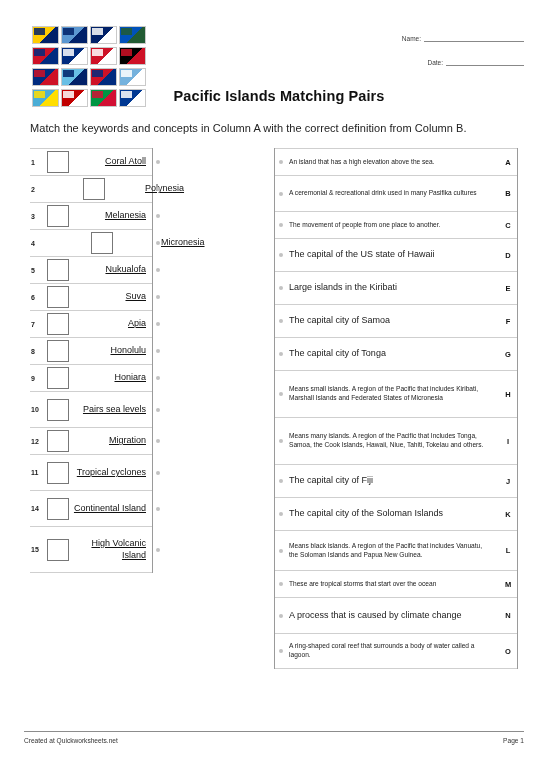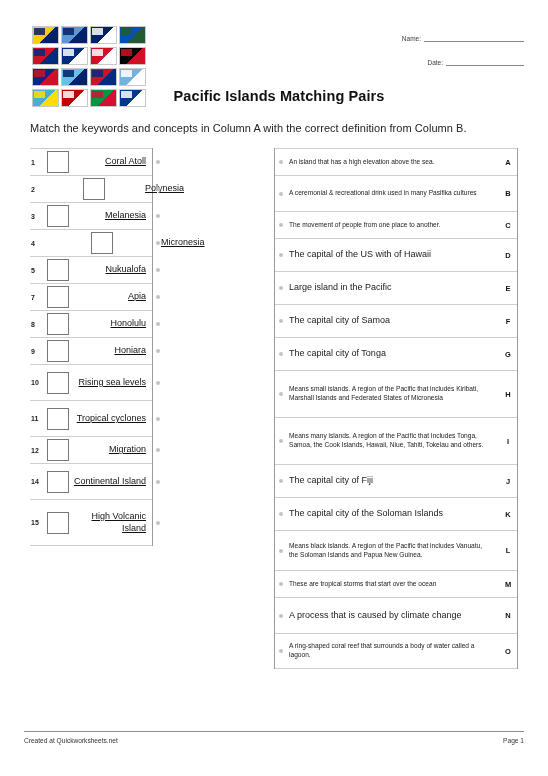--- a/index.html
+++ b/index.html
@@ -333,53 +333,59 @@
           <div class="q-label">Micronesia</div>
           <span class="dot-a"></span>
         </div>
         <div class="row-a" style="height: 27px;">
           <div class="q-num">5</div>
           <div class="q-box"></div>
           <div class="q-label">Nukualofa</div>
           <span class="dot-a"></span>
         </div>
         <div class="row-a" style="height: 27px;">
+          <div class="q-num">6</div>
+          <div class="q-box"></div>
+          <div class="q-label">Suva</div>
+          <span class="dot-a"></span>
+        </div>
+        <div class="row-a" style="height: 27px;">
           <div class="q-num">7</div>
           <div class="q-box"></div>
           <div class="q-label">Apia</div>
           <span class="dot-a"></span>
         </div>
         <div class="row-a" style="height: 27px;">
           <div class="q-num">8</div>
           <div class="q-box"></div>
           <div class="q-label">Honolulu</div>
           <span class="dot-a"></span>
         </div>
         <div class="row-a" style="height: 27px;">
           <div class="q-num">9</div>
           <div class="q-box"></div>
           <div class="q-label">Honiara</div>
           <span class="dot-a"></span>
         </div>
         <div class="row-a" style="height: 36px;">
           <div class="q-num">10</div>
           <div class="q-box"></div>
-          <div class="q-label">Rising sea levels</div>
+          <div class="q-label">Pairs sea levels</div>
+          <span class="dot-a"></span>
+        </div>
+        <div class="row-a" style="height: 27px;">
+          <div class="q-num">12</div>
+          <div class="q-box"></div>
+          <div class="q-label">Migration</div>
           <span class="dot-a"></span>
         </div>
         <div class="row-a" style="height: 36px;">
           <div class="q-num">11</div>
           <div class="q-box"></div>
           <div class="q-label">Tropical cyclones</div>
-          <span class="dot-a"></span>
-        </div>
-        <div class="row-a" style="height: 27px;">
-          <div class="q-num">12</div>
-          <div class="q-box"></div>
-          <div class="q-label">Migration</div>
           <span class="dot-a"></span>
         </div>
         <div class="row-a" style="height: 36px;">
           <div class="q-num">14</div>
           <div class="q-box"></div>
           <div class="q-label">Continental Island</div>
           <span class="dot-a"></span>
         </div>
         <div class="row-a" style="height: 47px;">
           <div class="q-num">15</div>
@@ -399,26 +405,26 @@
           <div class="b-text small">A ceremonial &amp; recreational drink used in many Pasifika cultures</div>
           <div class="b-letter">B</div>
         </div>
         <div class="row-b" style="height: 27px;">
           <span class="dot-b"></span>
           <div class="b-text small">The movement of people from one place to another.</div>
           <div class="b-letter">C</div>
         </div>
         <div class="row-b" style="height: 33px;">
           <span class="dot-b"></span>
-          <div class="b-text big">The capital of the US with of Hawaii</div>
+          <div class="b-text big">The capital of the US state of Hawaii</div>
           <div class="b-letter">D</div>
         </div>
         <div class="row-b" style="height: 33px;">
           <span class="dot-b"></span>
-          <div class="b-text big">Large island in the Pacific</div>
+          <div class="b-text big">Large islands in the Kiribati</div>
           <div class="b-letter">E</div>
         </div>
         <div class="row-b" style="height: 33px;">
           <span class="dot-b"></span>
           <div class="b-text big">The capital city of Samoa</div>
           <div class="b-letter">F</div>
         </div>
         <div class="row-b" style="height: 33px;">
           <span class="dot-b"></span>
           <div class="b-text big">The capital city of Tonga</div>

